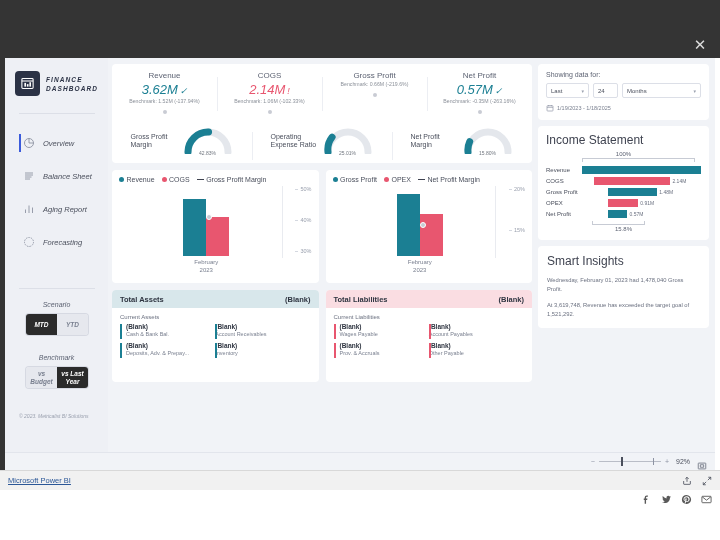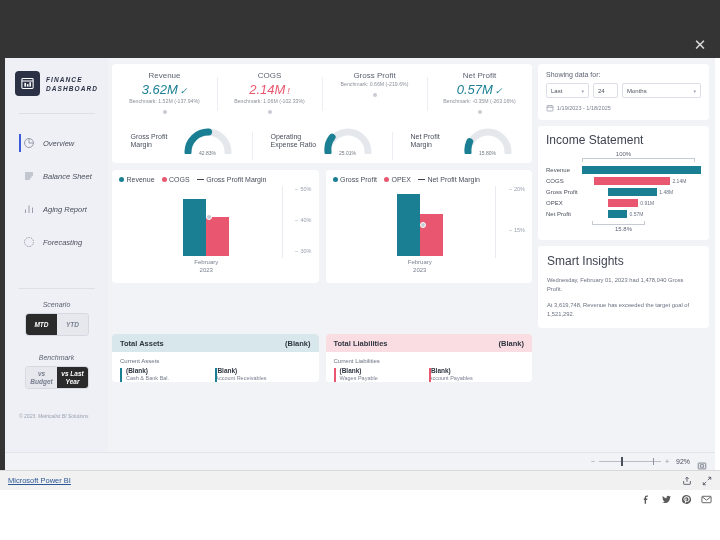--- a/index.html
+++ b/index.html
@@ -112,21 +112,21 @@
   .marker {
     position:absolute; width:6px; height:6px; border-radius:50%;
     background:#c5cbd4; border:1px solid #ffffff;
   }
   .xtick { position:absolute; bottom:0; left:50%; transform:translateX(-50%); text-align:center; font-size:6px; color:#7a8090; line-height:7.5px; }
   .yaxis { position:absolute; right:0; top:0; bottom:16px; width:30px; border-left:1px solid #e9ebf0; }
   .ytick { position:absolute; right:0; font-size:5.5px; color:#9aa0ae; }
   .ytick:before { content:""; position:absolute; left:-5px; top:3px; width:3px; height:1px; background:#d4d8e0; }
 
   .bs-row { display:flex; gap:7px; margin-top:7px; height:92px; }
-  .bs-card { flex:1; padding:0; overflow:hidden;margin-top:44px; }
+  .bs-card { flex:1; padding:0; overflow:hidden; }
   .bs-head { display:flex; justify-content:space-between; align-items:center; height:18px; padding:0 8px; }
   .bs-head.assets { background:#d8e7eb; }
   .bs-head.liab { background:#fadde2; }
   .bs-head .t { font-size:7.5px; font-weight:bold; color:#2e3440; }
   .bs-head .v { font-size:7.5px; font-weight:bold; color:#2e3440; }
   .bs-sub { font-size:6px; color:#6b7180; padding:6px 8px 3px 8px; }
   .bs-grid { display:flex; padding:0 8px; }
   .bs-col { flex:1; }
   .bs-item { padding-left:6px; position:relative; margin-bottom:5px; }
   .bs-item:before { content:""; position:absolute; left:0; top:1px; width:2px; height:15px; }

